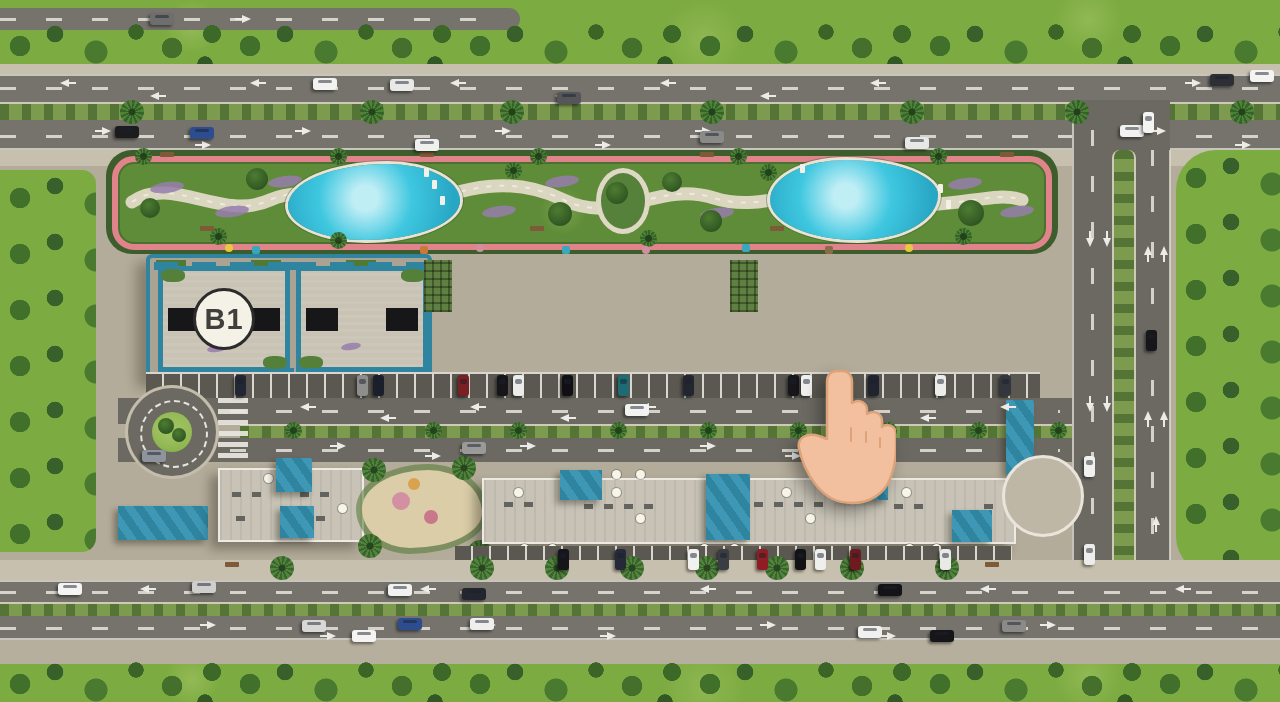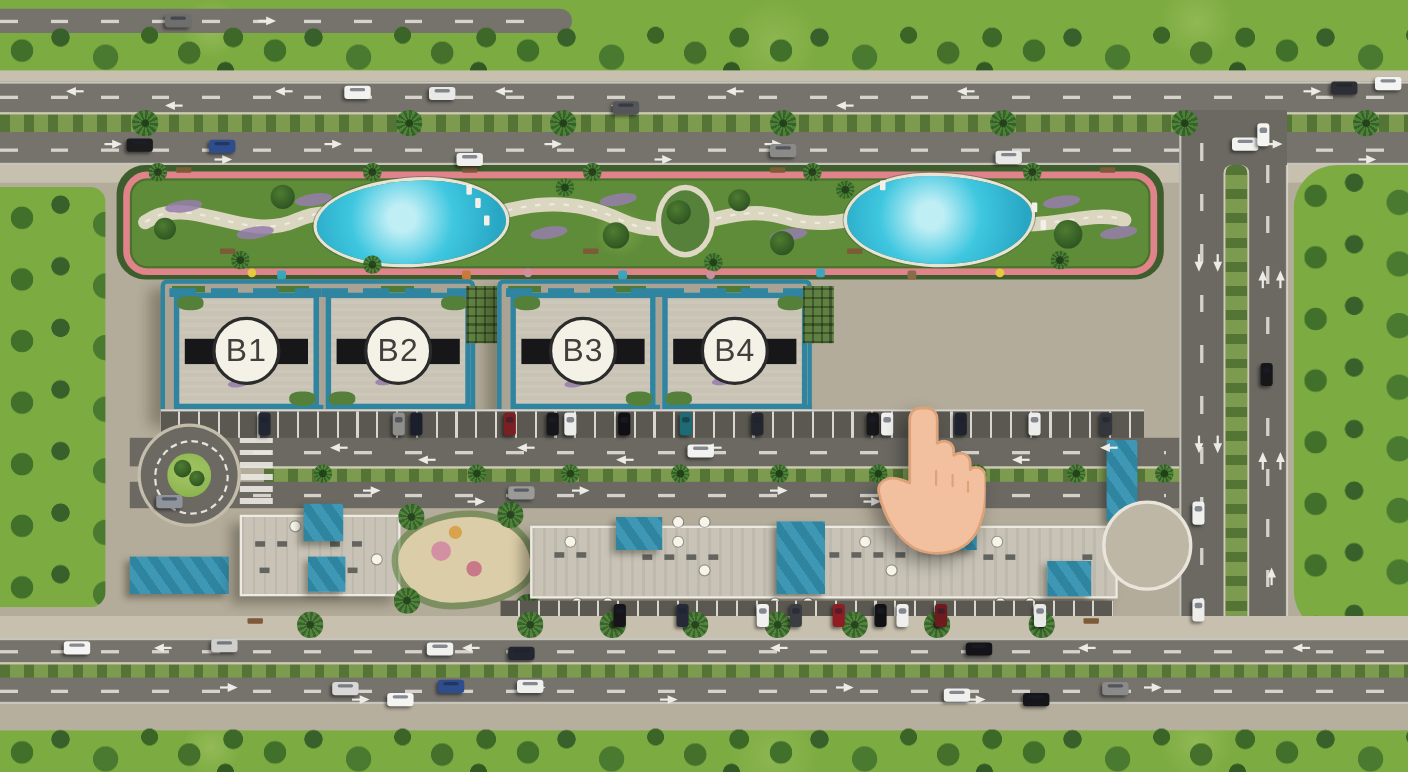--- a/index.html
+++ b/index.html
@@ -88,21 +88,21 @@
   .bldg::before{content:"";position:absolute;left:-9px;right:-9px;top:-9px;height:8px;
     background:repeating-linear-gradient(90deg,var(--c-teal,#2f84a0) 0 24px,transparent 24px 38px);}
   .bldg::after{content:"";position:absolute;left:-9px;right:-9px;bottom:-9px;height:8px;
     background:repeating-linear-gradient(90deg,transparent 0 14px,var(--c-teal,#2f84a0) 14px 38px);}
   .bar{position:absolute;top:37px;height:23px;background:#17171a;}
   .gp{position:absolute;width:24px;height:13px;background:#55803a;border-radius:40%;}
   .lblc{position:absolute;left:50%;top:50%;transform:translate(-50%,-50%);
     width:56px;height:56px;border-radius:50%;
     background:var(--c-circle-bg,#f4f1e7);border:3px solid var(--c-circle-border,#2b2b2b);
     display:flex;align-items:center;justify-content:center;z-index:3;}
-  .lblc span{font-size:29px;font-weight:400;color:var(--c-label-text,#3f3f3c);letter-spacing:1px;}
+  .lblc span{font-size:29px;font-weight:700;color:var(--c-label-text,#3f3f3c);letter-spacing:1px;}
   .trel{background:#5e8040;
     background-image:repeating-linear-gradient(90deg,rgba(0,0,0,.3) 0 2px,transparent 2px 8px),
                      repeating-linear-gradient(0deg,rgba(0,0,0,.3) 0 2px,transparent 2px 8px);}
   
   .cbldg{background-color:#c8c3b6;border:2px solid #eceae2;
     background-image:repeating-linear-gradient(90deg,rgba(0,0,0,.05) 0 2px,transparent 2px 10px);
     box-shadow:-8px 7px 10px rgba(30,30,20,.35);}
   .tealroof{background:repeating-linear-gradient(55deg,var(--c-teal,#2f84a0) 0 8px,var(--c-teal-light,#3d97b5) 8px 16px);
     box-shadow:-4px 4px 6px rgba(30,30,20,.4);}
   .sand{background:var(--c-sand,#dbcda7);}
@@ -206,48 +206,23 @@
       <div class="lblc">
           <span>B1</span>
         </div>
     </div>
     <div class="bldg" style="left:146px">
       <i class="abs bar" style="left:5px;width:32px"></i>
       <i class="abs bar" style="right:5px;width:32px"></i>
       <i class="abs gp" style="right:-2px;top:-2px"></i>
       <i class="abs gp" style="left:-2px;bottom:-2px"></i>
       <i class="abs flw" style="left:40px;top:72px;width:20px;height:7px"></i>
-      <div class="lblc">
-          <span>B2</span>
-        </div>
     </div>
   </div>
   <i class="abs trel" style="left:424px;top:260px;width:28px;height:52px"></i>
-  <div class="abs cluster" style="left:452px;top:254px;width:278px;height:118px">
-    <div class="bldg" style="left:8px">
-      <i class="abs bar" style="left:5px;width:32px"></i>
-      <i class="abs bar" style="right:5px;width:32px"></i>
-      <i class="abs gp" style="left:-2px;top:-2px"></i>
-      <i class="abs gp" style="right:-2px;bottom:-2px"></i>
-      <i class="abs flw" style="left:44px;top:74px;width:20px;height:7px"></i>
-      <div class="lblc">
-          <span>B3</span>
-        </div>
-    </div>
-    <div class="bldg" style="left:146px">
-      <i class="abs bar" style="left:5px;width:32px"></i>
-      <i class="abs bar" style="right:5px;width:32px"></i>
-      <i class="abs gp" style="right:-2px;top:-2px"></i>
-      <i class="abs gp" style="left:-2px;bottom:-2px"></i>
-      <i class="abs flw" style="left:40px;top:72px;width:20px;height:7px"></i>
-      <div class="lblc">
-          <span>B4</span>
-        </div>
-    </div>
-  </div>
   <i class="abs trel" style="left:730px;top:260px;width:28px;height:52px"></i>
 
   <i class="abs plot" style="left:146px;top:372px;width:894px;height:26px;border-top:2px solid #d8d6cf"></i>
   <i class="abs road" style="left:118px;top:398px;width:954px;height:26px;background:var(--c-road-dark,#6b6962)"></i>
   <i class="abs dash" style="left:230px;top:410px;width:830px"></i>
   <i class="abs median" style="left:240px;top:424px;width:832px;height:14px"></i>
   <i class="abs roadd" style="left:118px;top:438px;width:954px;height:24px"></i>
   <i class="abs dash" style="left:230px;top:449px;width:830px"></i>
   <i class="abs xwalk" style="left:218px;top:398px;width:30px;height:64px"></i>
 

